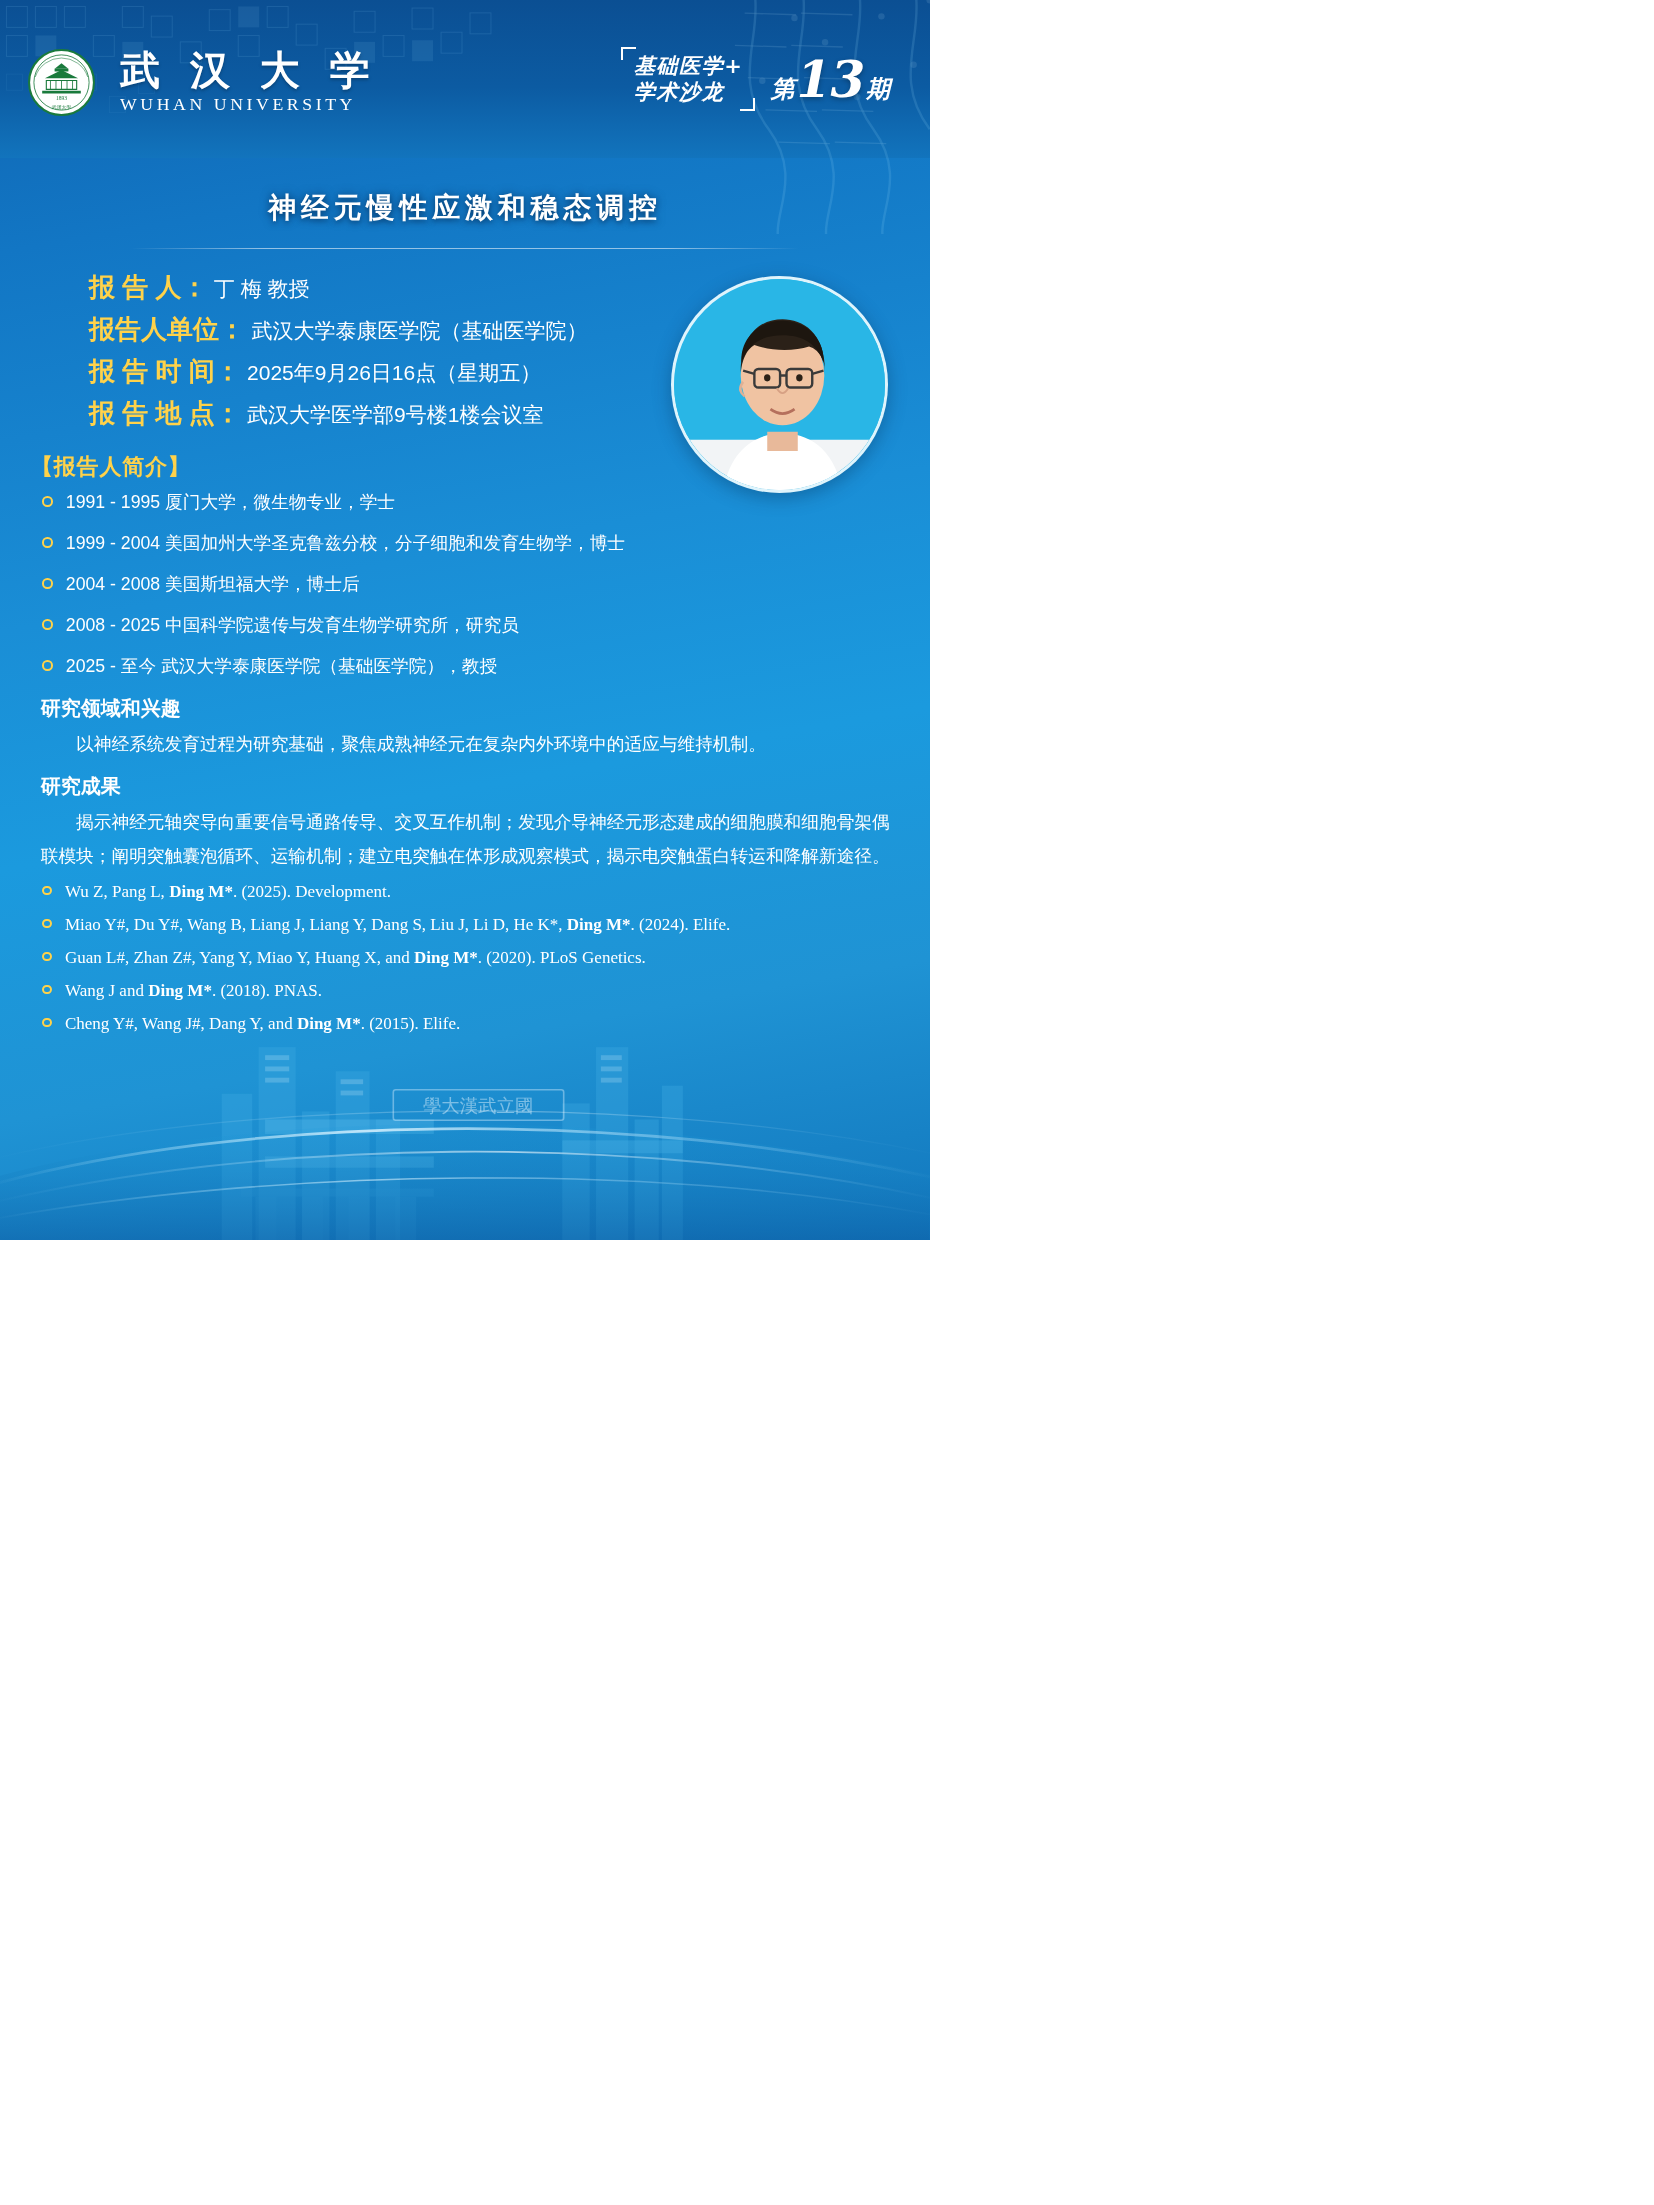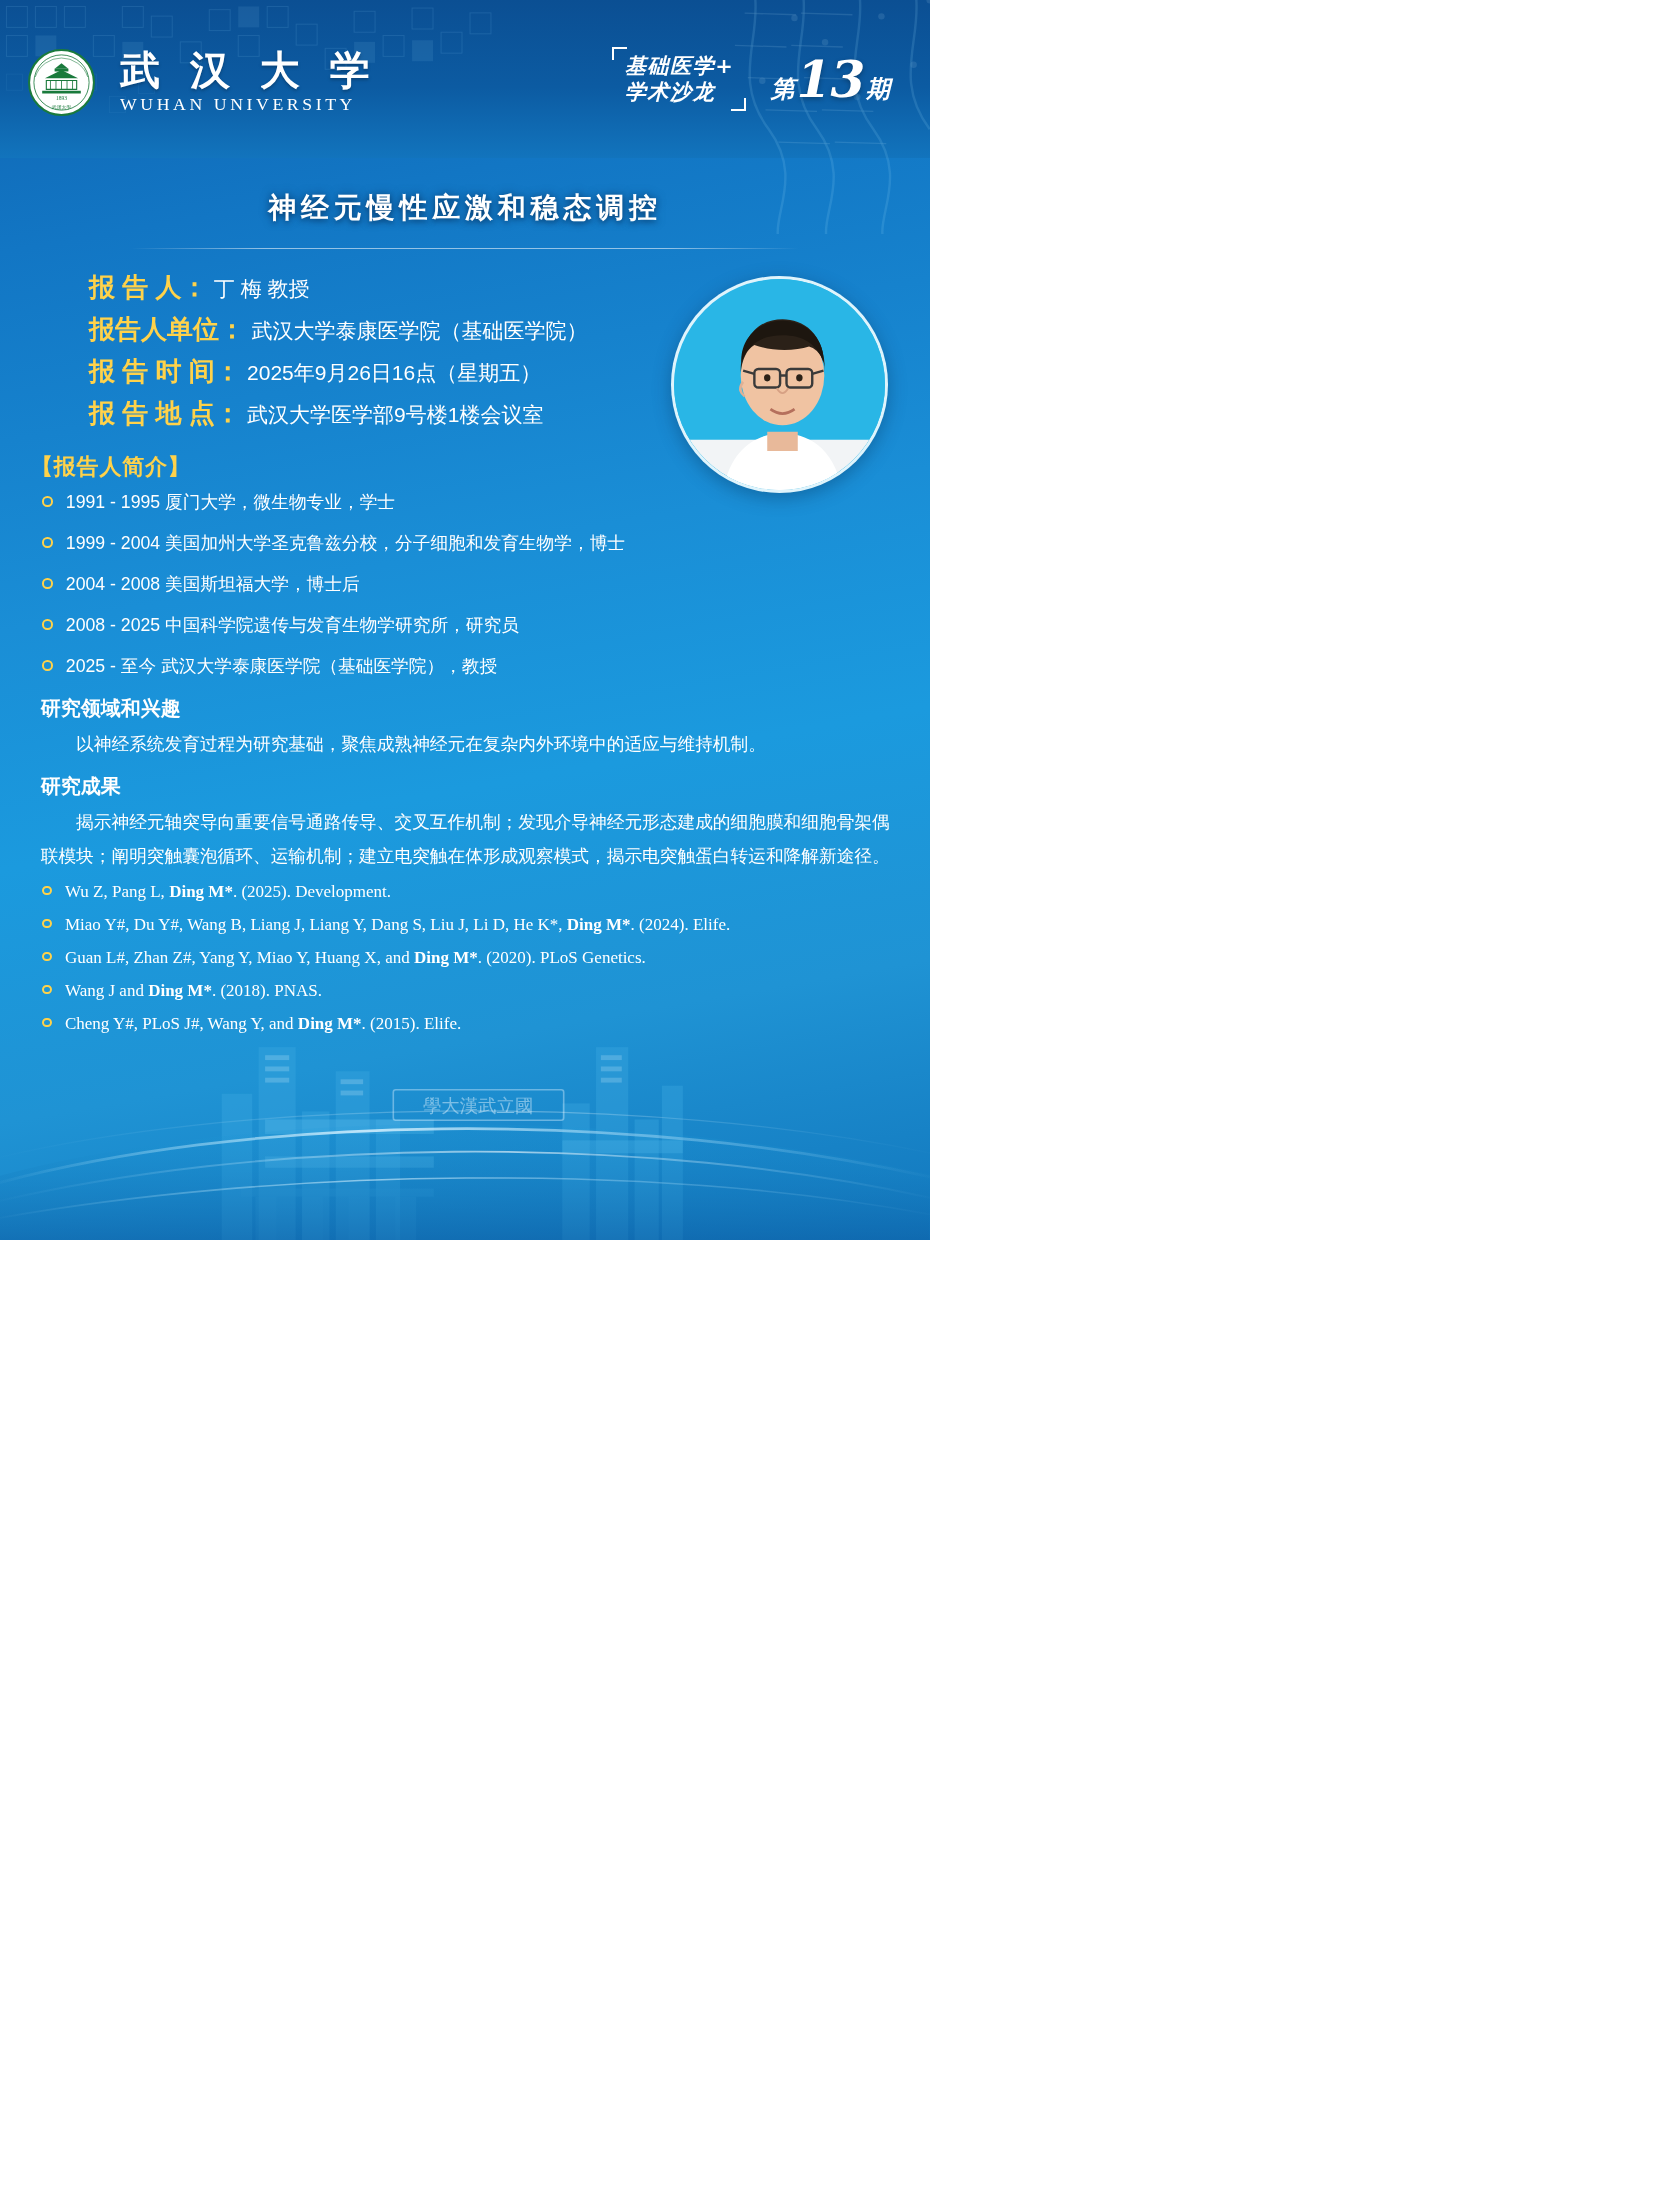--- a/index.html
+++ b/index.html
@@ -77,21 +77,21 @@
     font-family: "Liberation Serif", serif;
     font-size: 17.7px;
     letter-spacing: 3.6px;
     color: #ffffff;
     margin-top: 3.2px;
   }
   .header-right {
     margin-left: auto;
     display: flex;
     align-items: center;
-    gap: 25px;
+    gap: 16px;
     padding-right: 13px;
   }
   .salon-bracket {
     position: relative;
     padding: 3.2px 11.3px 3.2px 13px;
     color: #ffffff;
   }
   .salon-bracket:before, .salon-bracket:after {
     content: "";
     position: absolute;
@@ -449,21 +449,21 @@
       <li class="pub-item">
         <span class="ring"></span>
         <span class="pub-text"><span>Guan L#, Zhan Z#, Yang Y, Miao Y, Huang X, and </span><b>Ding M*</b><span>. (2020). PLoS Genetics.</span></span>
       </li>
       <li class="pub-item">
         <span class="ring"></span>
         <span class="pub-text"><span>Wang J and  </span><b>Ding M*</b><span>. (2018). PNAS.</span></span>
       </li>
       <li class="pub-item">
         <span class="ring"></span>
-        <span class="pub-text"><span>Cheng Y#, PLoS J#, Wang Y, and  </span><b>Ding M*</b><span>. (2015). Elife.</span></span>
+        <span class="pub-text"><span>Cheng Y#, Wang J#, Dang Y, and  </span><b>Ding M*</b><span>. (2015). Elife.</span></span>
       </li>
     </ul>
 
     <div class="footer-space"></div>
   </div>
 
   <svg class="bg-city" viewBox="0 0 1156 300" preserveAspectRatio="none">
     <g fill="#3aa7e0" opacity="0.40">
       <rect x="276" y="118" width="38" height="182"></rect>
       <rect x="322" y="60" width="46" height="240"></rect>

